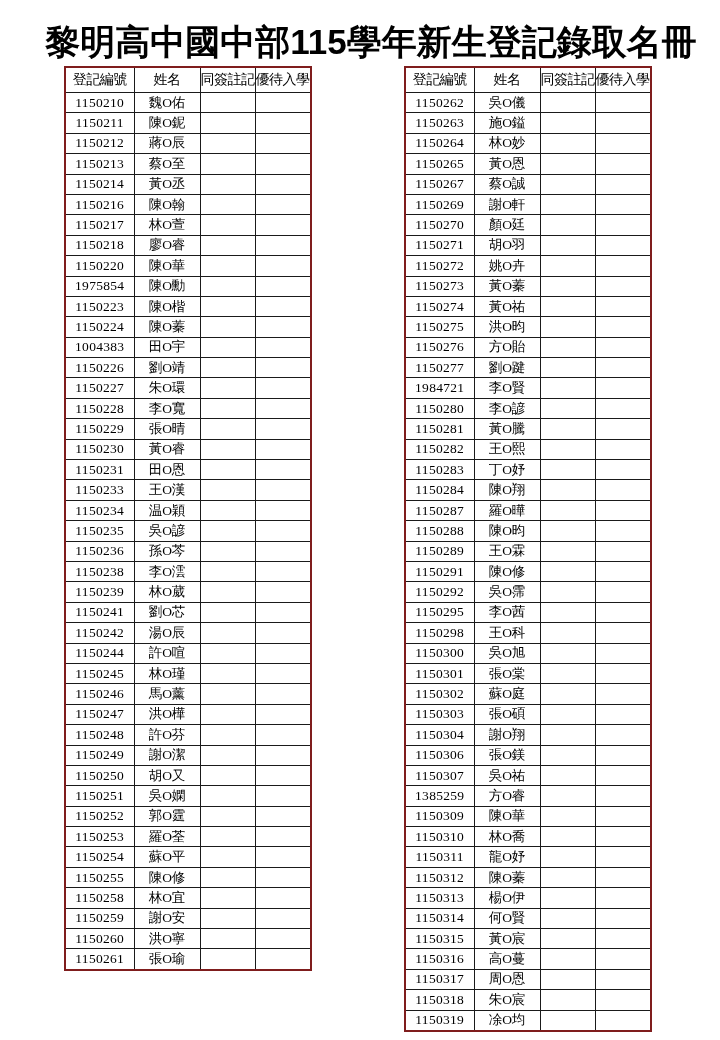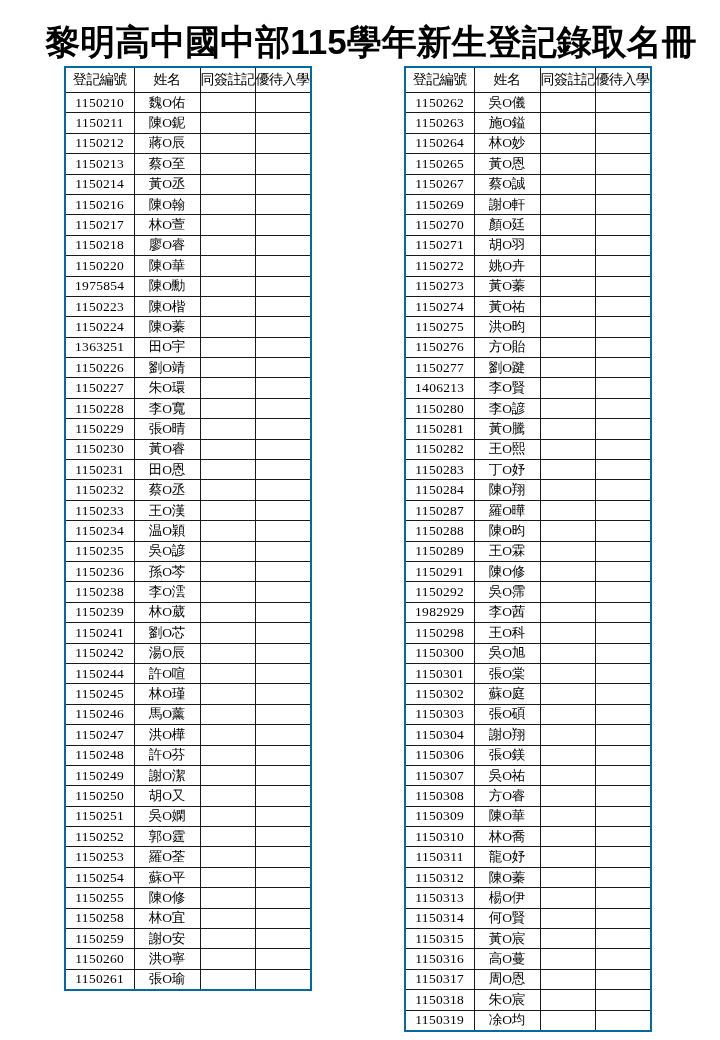--- a/index.html
+++ b/index.html
@@ -23,21 +23,21 @@
   }
   .admission-table.left{left:64px;}
   .admission-table.right{left:404px;}
   .admission-table th,.admission-table td{
     border:1px solid #1a1a1a;
     padding:0;margin:0;
     text-align:center;vertical-align:middle;
     font-weight:normal;
     white-space:nowrap;overflow:hidden;
   }
-  .admission-table{border:2px solid #0369a1;}
+  .admission-table{border:2px solid #7f1d1d;}
   .admission-table th{
     height:24px;font-size:14px;letter-spacing:-0.5px;
   }
   .admission-table td{
     height:19.4px;font-size:13.5px;
   }
   .admission-table td.num{
     font-size:13.5px;letter-spacing:0.3px;
   }
   .col-id{width:69px;}
@@ -139,21 +139,21 @@
         <td></td>
         <td></td>
       </tr>
       <tr>
         <td class="num">1150224</td>
         <td>陳O蓁</td>
         <td></td>
         <td></td>
       </tr>
       <tr>
-        <td class="num">1363251</td>
+        <td class="num">1004383</td>
         <td>田O宇</td>
         <td></td>
         <td></td>
       </tr>
       <tr>
         <td class="num">1150226</td>
         <td>劉O靖</td>
         <td></td>
         <td></td>
       </tr>
@@ -177,26 +177,20 @@
       </tr>
       <tr>
         <td class="num">1150230</td>
         <td>黃O睿</td>
         <td></td>
         <td></td>
       </tr>
       <tr>
         <td class="num">1150231</td>
         <td>田O恩</td>
-        <td></td>
-        <td></td>
-      </tr>
-      <tr>
-        <td class="num">1150232</td>
-        <td>蔡O丞</td>
         <td></td>
         <td></td>
       </tr>
       <tr>
         <td class="num">1150233</td>
         <td>王O漢</td>
         <td></td>
         <td></td>
       </tr>
       <tr>
@@ -434,21 +428,21 @@
         <td></td>
         <td></td>
       </tr>
       <tr>
         <td class="num">1150277</td>
         <td>劉O踺</td>
         <td></td>
         <td></td>
       </tr>
       <tr>
-        <td class="num">1406213</td>
+        <td class="num">1984721</td>
         <td>李O賢</td>
         <td></td>
         <td></td>
       </tr>
       <tr>
         <td class="num">1150280</td>
         <td>李O諺</td>
         <td></td>
         <td></td>
       </tr>
@@ -500,21 +494,21 @@
         <td></td>
         <td></td>
       </tr>
       <tr>
         <td class="num">1150292</td>
         <td>吳O霈</td>
         <td></td>
         <td></td>
       </tr>
       <tr>
-        <td class="num">1982929</td>
+        <td class="num">1150295</td>
         <td>李O茜</td>
         <td></td>
         <td></td>
       </tr>
       <tr>
         <td class="num">1150298</td>
         <td>王O科</td>
         <td></td>
         <td></td>
       </tr>
@@ -554,21 +548,21 @@
         <td></td>
         <td></td>
       </tr>
       <tr>
         <td class="num">1150307</td>
         <td>吳O祐</td>
         <td></td>
         <td></td>
       </tr>
       <tr>
-        <td class="num">1150308</td>
+        <td class="num">1385259</td>
         <td>方O睿</td>
         <td></td>
         <td></td>
       </tr>
       <tr>
         <td class="num">1150309</td>
         <td>陳O華</td>
         <td></td>
         <td></td>
       </tr>

